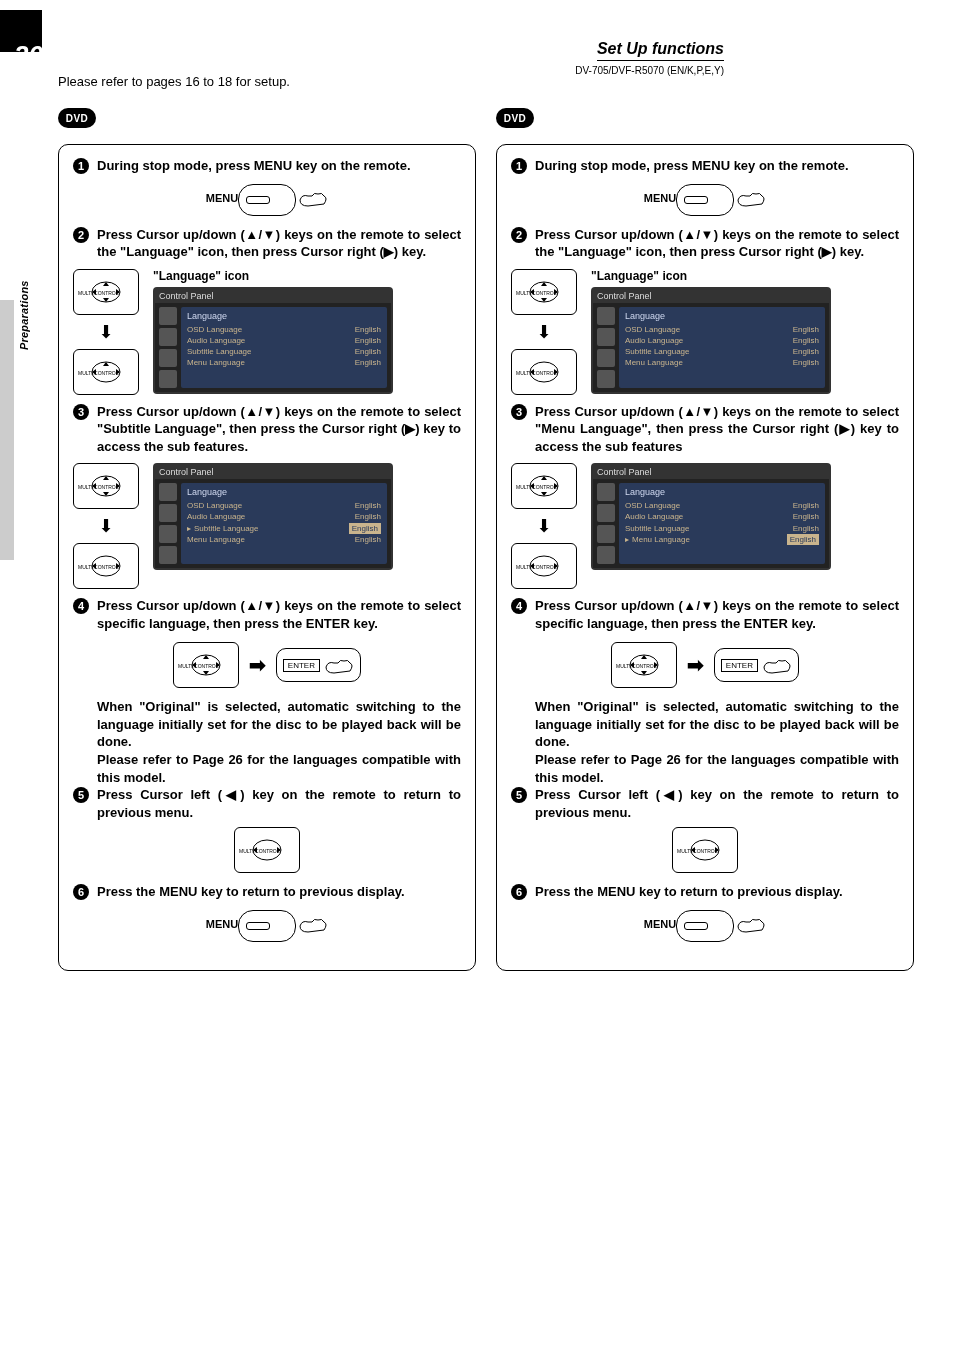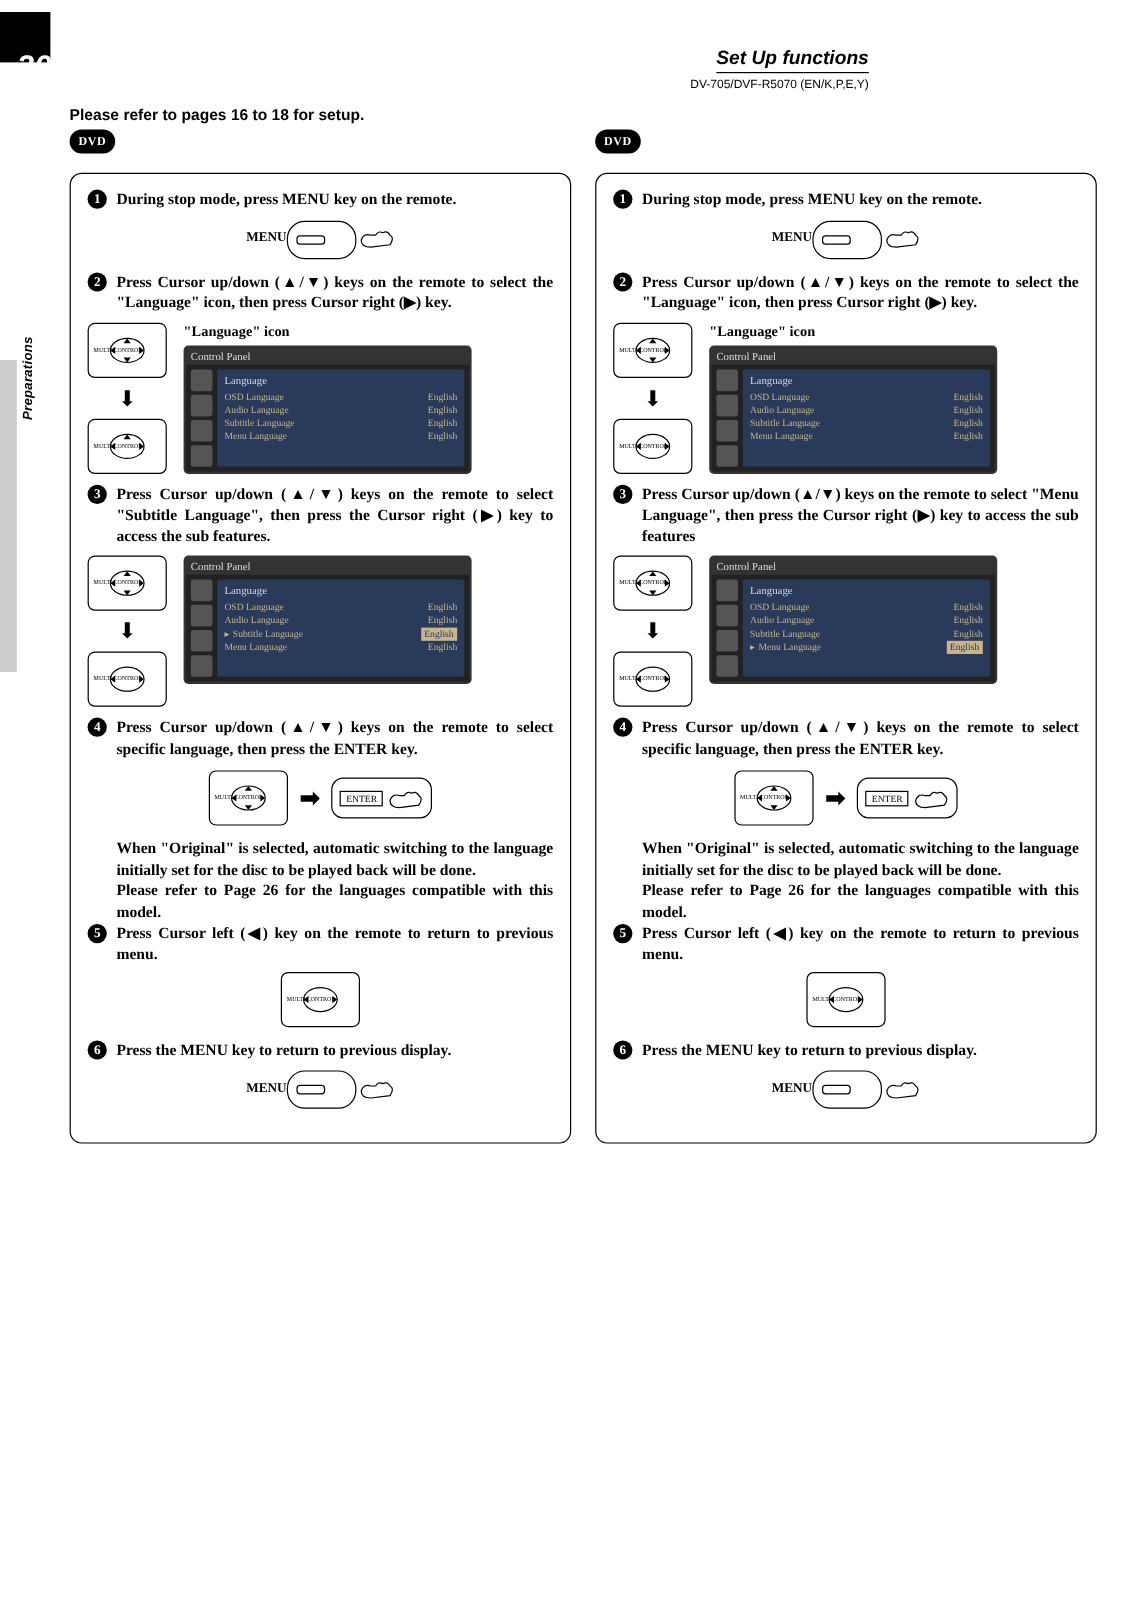--- a/index.html
+++ b/index.html
@@ -70,35 +70,34 @@
     display: inline-block;
   }
   .model-code {
     font-size: 10px;
     margin-top: 4px;
   }
 
   .intro-line {
     position: absolute;
     left: 58px;
-    top: 88px;
+    top: 74px;
     font-size: 13px;
-    font-weight: bold;
+    font-weight: normal;
   }
 
   .columns {
     position: absolute;
     left: 58px;
     top: 108px;
     display: flex;
     gap: 20px;
   }
   .col {
     width: 418px;
-    font-family: Liberation Serif, serif;
   }
 
   .section-title {
     display: flex;
     align-items: center;
     gap: 6px;
     margin-bottom: 16px;
   }
   .dvd-badge {
     width: 38px;

